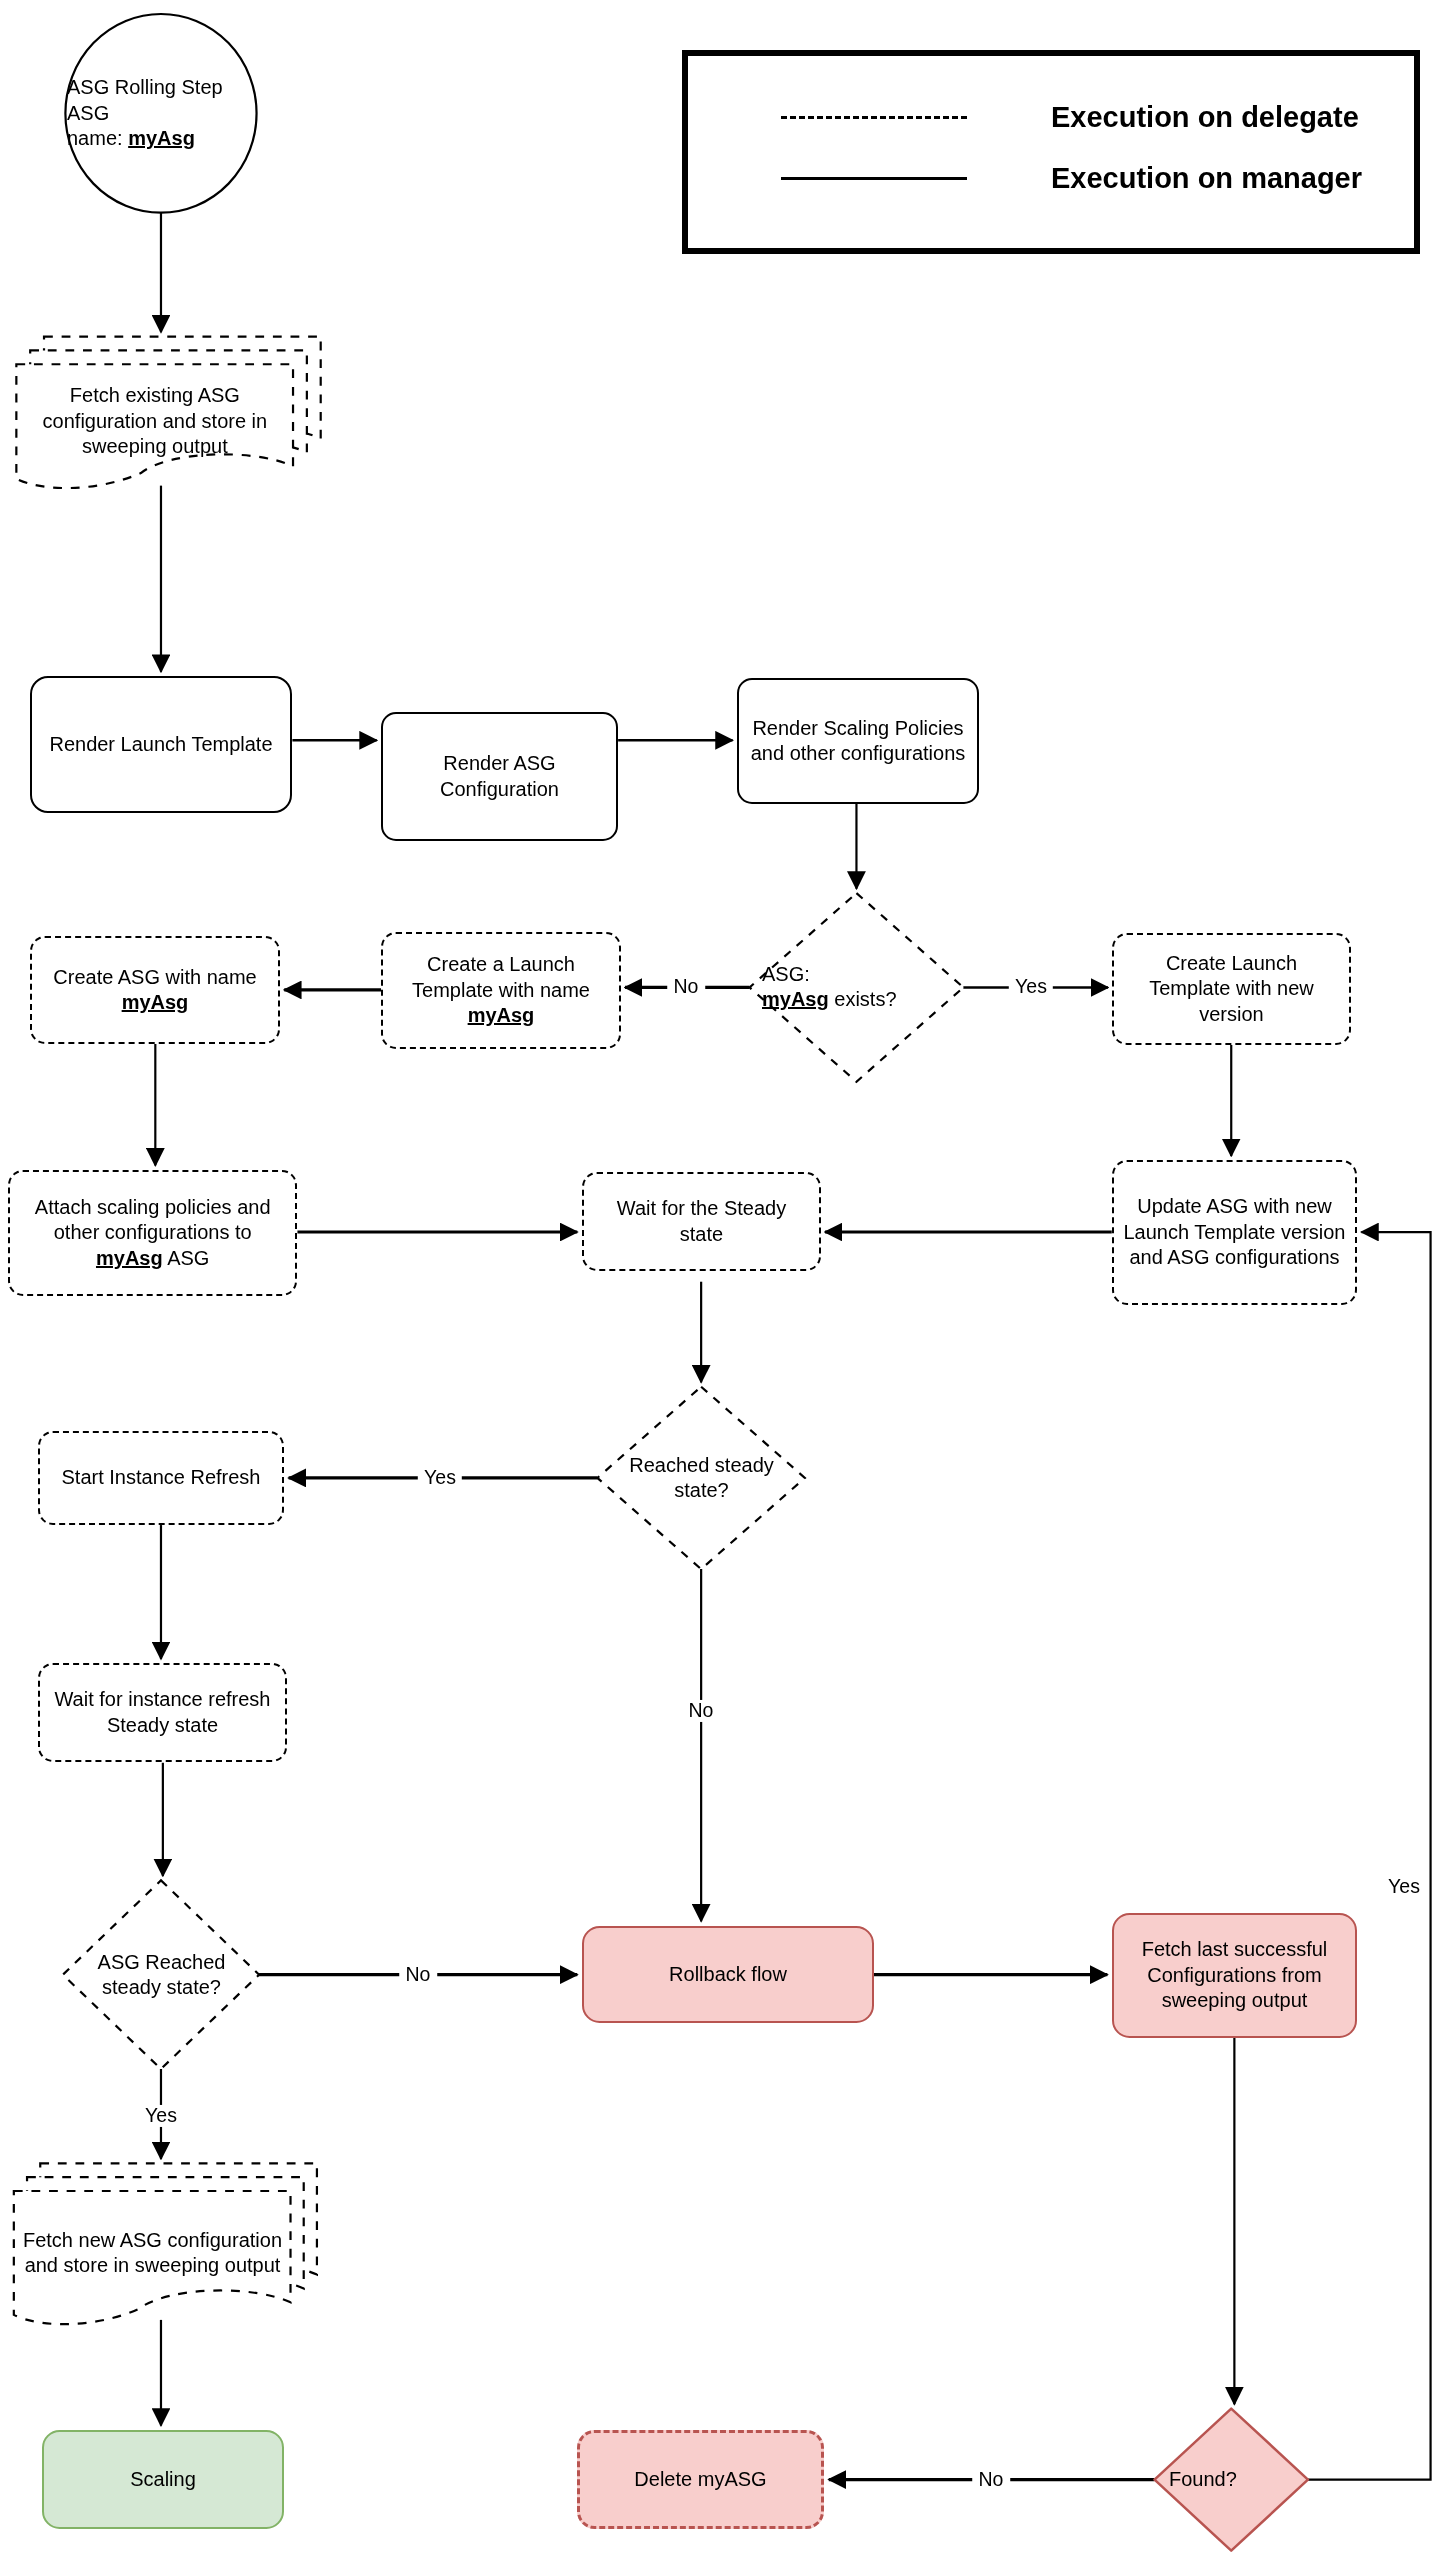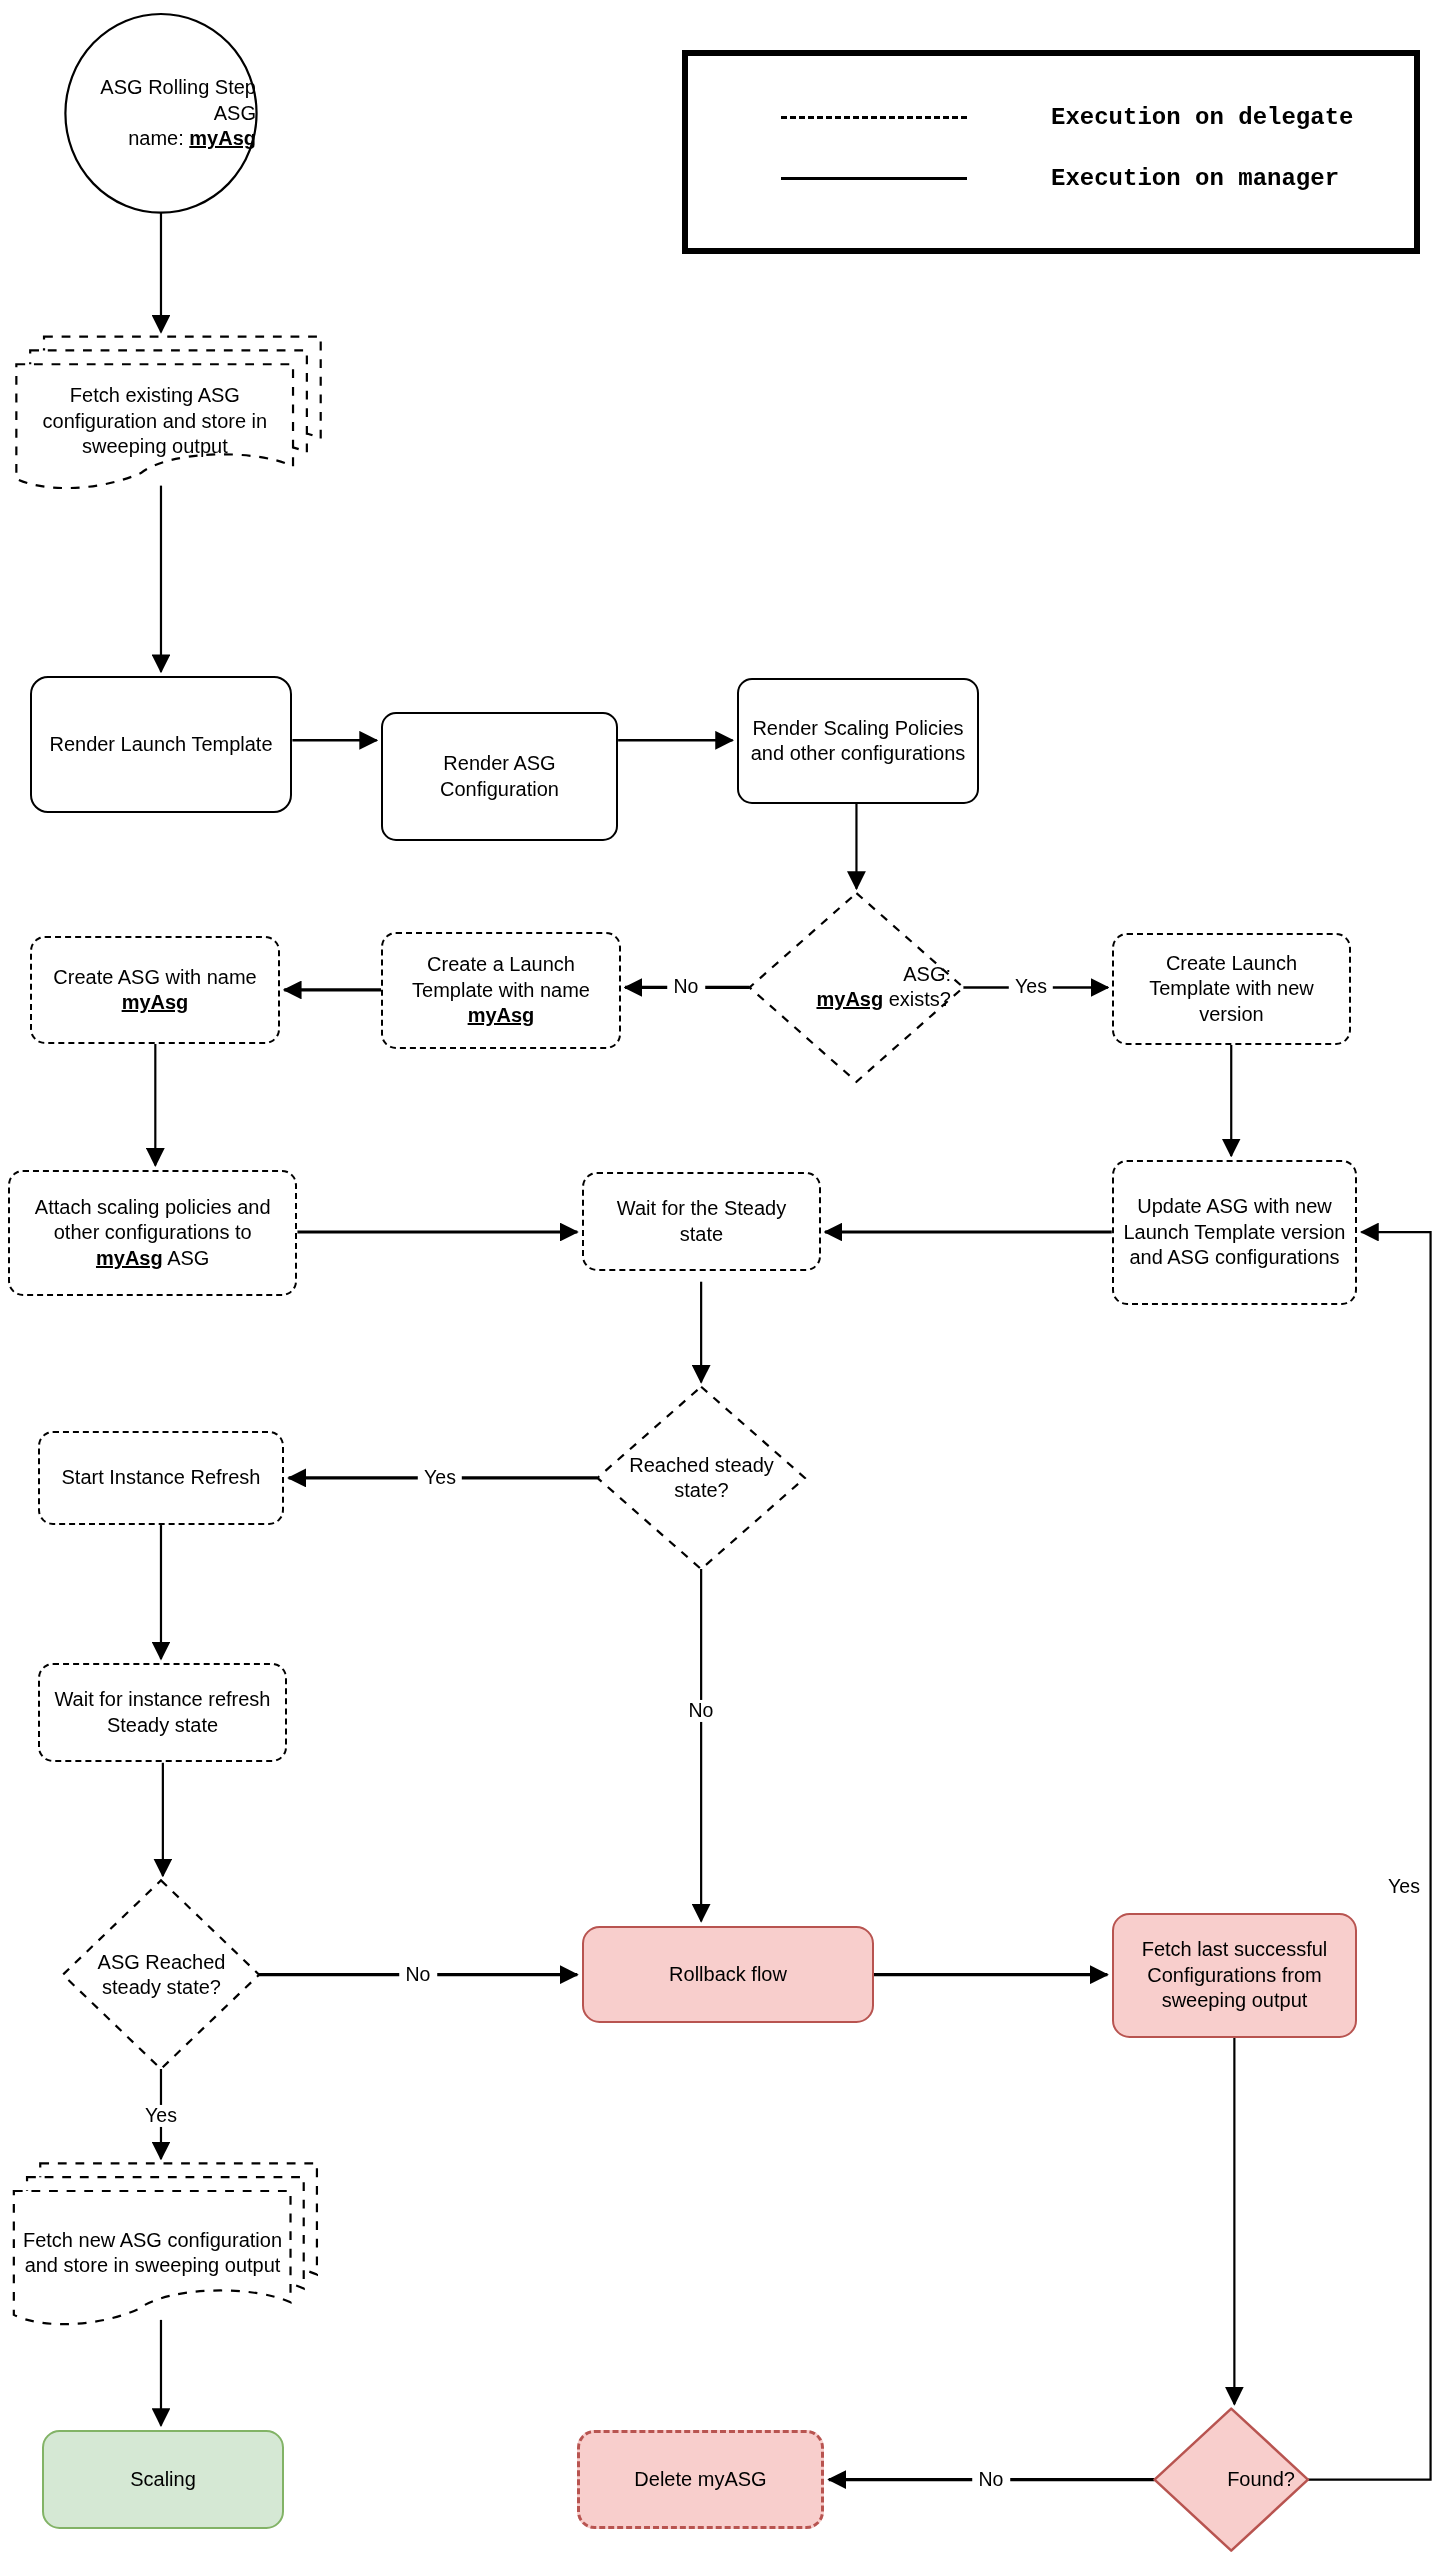--- a/index.html
+++ b/index.html
@@ -12,39 +12,39 @@
     position:absolute;box-sizing:border-box;background:#fff;
     border:2.2px dashed #000;border-radius:15px;
     display:flex;align-items:center;justify-content:center;text-align:center;
     font-size:20px;line-height:1.27;padding:6.3px 8.8px;
   }
   .node.solid{border-style:solid;border-width:2.5px;}
   .node.red{background:#f8cecc;border-color:#b85450;border-style:solid;border-width:2.5px;border-radius:17.6px;}
   .node.red.dashedred{border-style:dashed;border-width:3.1px;}
   .node.green{background:#d5e8d4;border-color:#82b366;border-style:solid;border-width:2.5px;border-radius:17.6px;}
   .overlay{
-    position:absolute;display:flex;flex-direction:column;align-items:flex-end;justify-content:center;
+    position:absolute;display:flex;flex-direction:column;align-items:flex-start;justify-content:center;
     text-align:center;font-size:20px;line-height:1.27;pointer-events:none;
   }
   .b{font-weight:700;text-decoration:underline;}
   .pre{white-space:pre-wrap;}
   .elabel{
     position:absolute;transform:translate(-50%,-50%);background:#fff;
     padding:1.3px 6.3px;font-size:19.5px;line-height:1;
   }
   #legend{
     position:absolute;left:682px;top:50px;width:738px;height:204px;
     border:6.3px solid #000;box-sizing:border-box;background:#fff;
   }
   .legend-row{position:absolute;left:93px;height:28px;display:flex;align-items:center;}
   .legend-row.r1{top:47px;}
   .legend-row.r2{top:108px;}
   .sample{width:186px;height:0;border-top:3.1px solid #000;margin-right:84px;}
   .sample.dash{border-top-style:dashed;}
-  .legend-label{font-weight:700;font-size:24px;font-family:Liberation Mono, monospace;}
+  .legend-label{font-weight:700;font-size:29px;}
 </style>
 </head>
 <body>
 
 <div id="canvas">
 
   <svg id="wires" viewBox="0 0 2290 4096" xmlns="http://www.w3.org/2000/svg">
     <defs>
       <marker id="arr" viewBox="0 0 10 10" refX="9.2" refY="5" markerWidth="30" markerHeight="30" markerUnits="userSpaceOnUse" orient="auto-start-reverse">
         <path d="M0,0 L10,5 L0,10 Z" fill="#000"></path>

